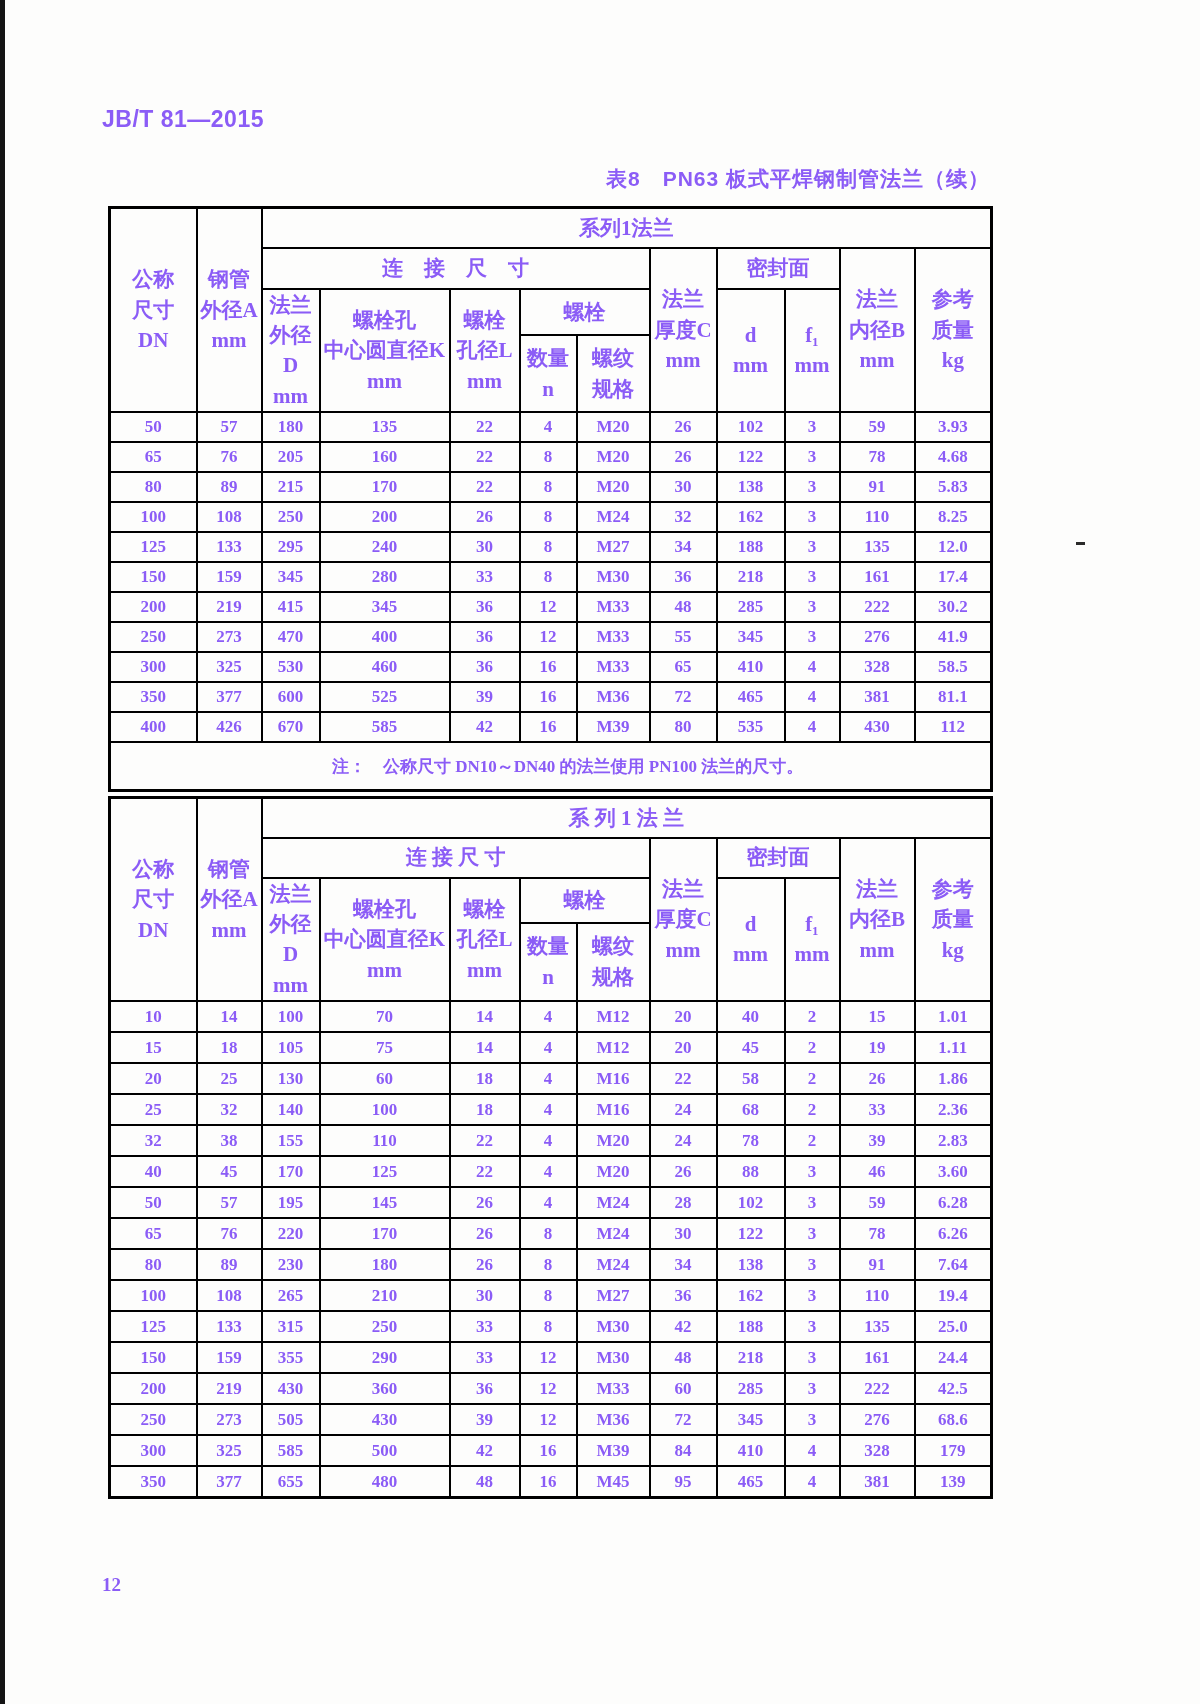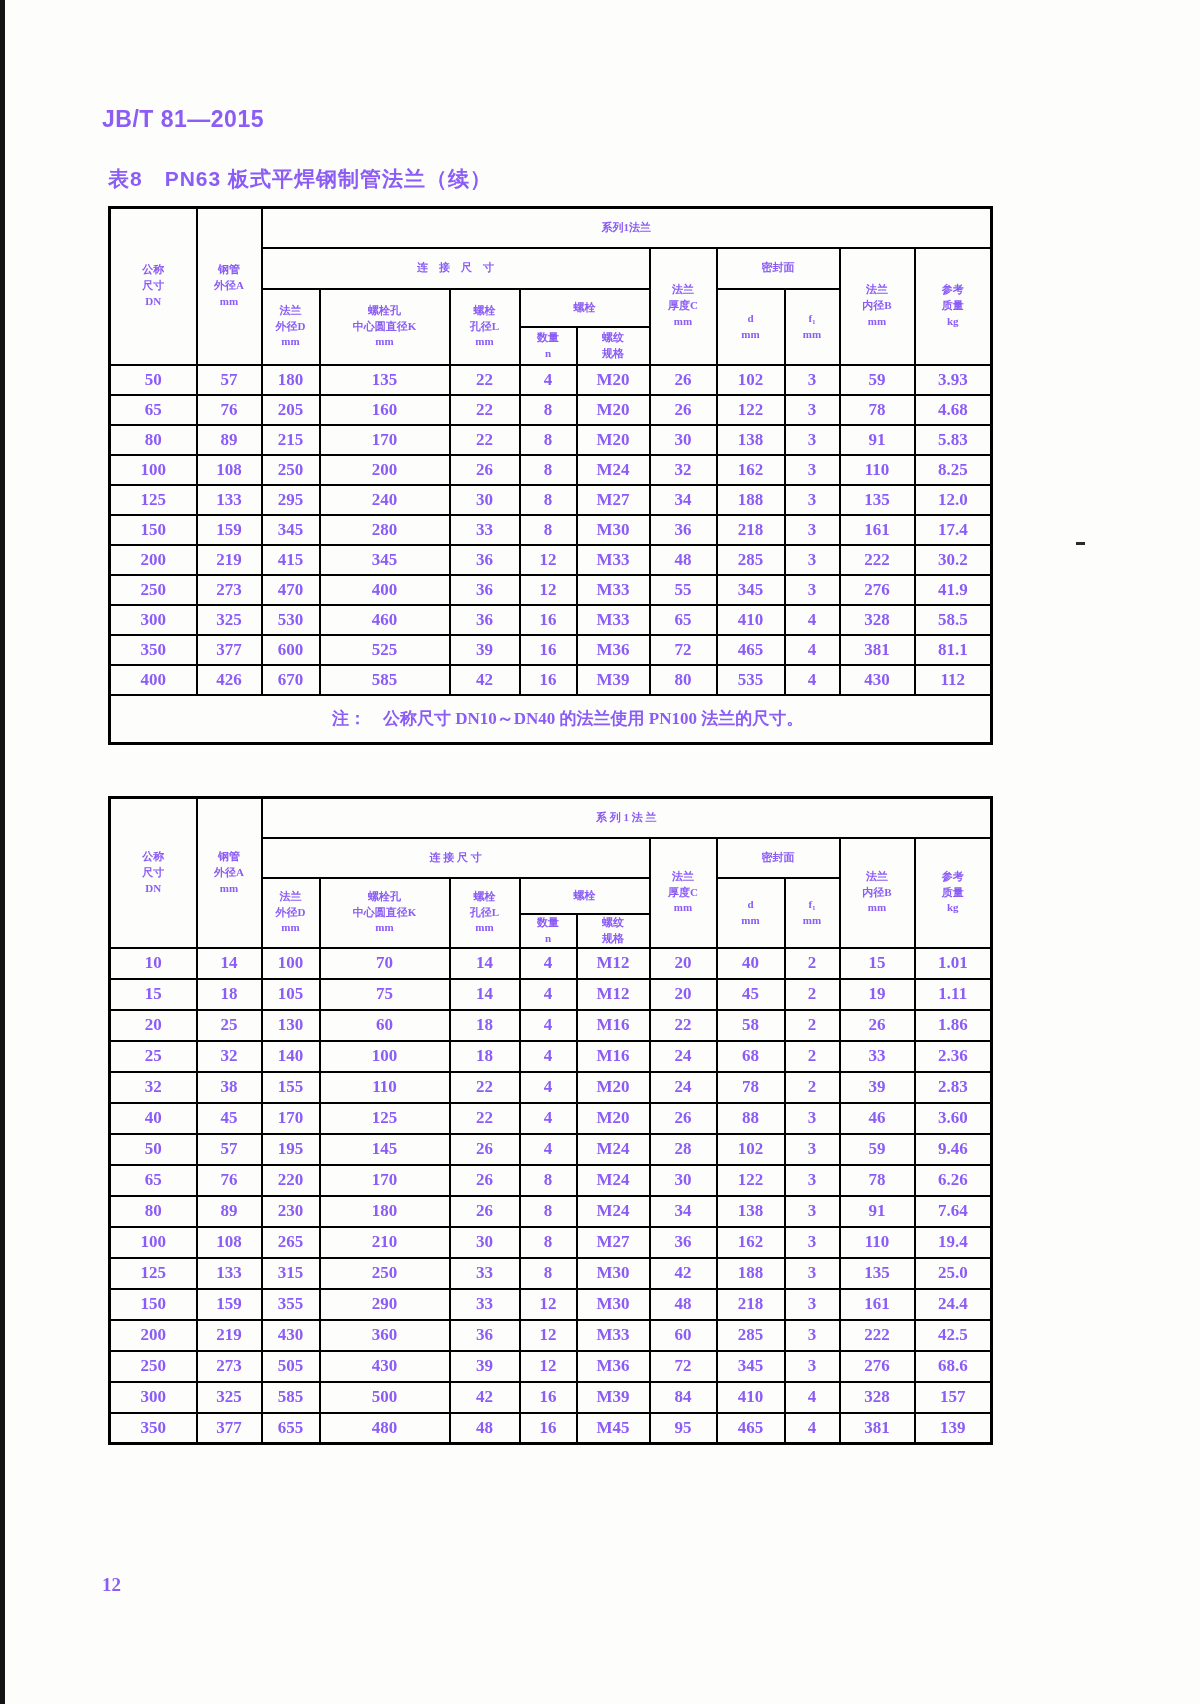--- a/index.html
+++ b/index.html
@@ -15,39 +15,39 @@
   .scan-dash {
     position:absolute; left:1076px; top:542px; width:9px; height:3px;
     background:#2a2a2a;
   }
   .doc-number {
     position:absolute; left:102px; top:106px;
     font-family:"Liberation Sans", sans-serif;
     font-weight:bold; font-size:23px; letter-spacing:0.5px;
   }
   .tbl-title {
-    position:absolute; left:108px; width:882px; text-align:left;
+    position:absolute; left:108px; width:882px; text-align:right;
     font-family:"Liberation Sans", sans-serif;
     font-weight:bold; font-size:21px; letter-spacing:1px;
   }
   #t8-title { top:165px; }
   #t9-title { top:756px; }
   .std-table {
     position:absolute; left:108px; width:882px;
     border-collapse:collapse; table-layout:fixed;
     border:3px solid #000;
   }
   #table8 { top:206px; }
   #table9 { top:796px; }
   .std-table th, .std-table td {
     border:2px solid #000; text-align:center; vertical-align:middle;
     padding:0; white-space:pre-line; overflow:hidden;
   }
   .std-table th {
-    font-weight:bold; font-size:11px; line-height:1.45;
+    font-weight:bold; font-size:21px; line-height:1.45;
     font-family:"Liberation Serif", serif;
   }
   .std-table td {
     font-weight:bold; font-size:17px;
     font-family:"Liberation Serif", serif;
   }
   #table8 .h1 { height:40px; } #table8 .h2 { height:41px; }
   #table8 .h3 { height:38px; } #table8 .h4 { height:38px; }
   #table9 .h1 { height:40px; } #table9 .h2 { height:40px; }
   #table9 .h3 { height:36px; } #table9 .h4 { height:34px; }
@@ -450,21 +450,21 @@
           <td>57</td>
           <td>195</td>
           <td>145</td>
           <td>26</td>
           <td>4</td>
           <td>M24</td>
           <td>28</td>
           <td>102</td>
           <td>3</td>
           <td>59</td>
-          <td>9.46</td>
+          <td>6.28</td>
         </tr>
         <tr>
           <td>65</td>
           <td>76</td>
           <td>220</td>
           <td>170</td>
           <td>26</td>
           <td>8</td>
           <td>M24</td>
           <td>30</td>
@@ -562,21 +562,21 @@
           <td>325</td>
           <td>585</td>
           <td>500</td>
           <td>42</td>
           <td>16</td>
           <td>M39</td>
           <td>84</td>
           <td>410</td>
           <td>4</td>
           <td>328</td>
-          <td>157</td>
+          <td>179</td>
         </tr>
         <tr>
           <td>350</td>
           <td>377</td>
           <td>655</td>
           <td>480</td>
           <td>48</td>
           <td>16</td>
           <td>M45</td>
           <td>95</td>

